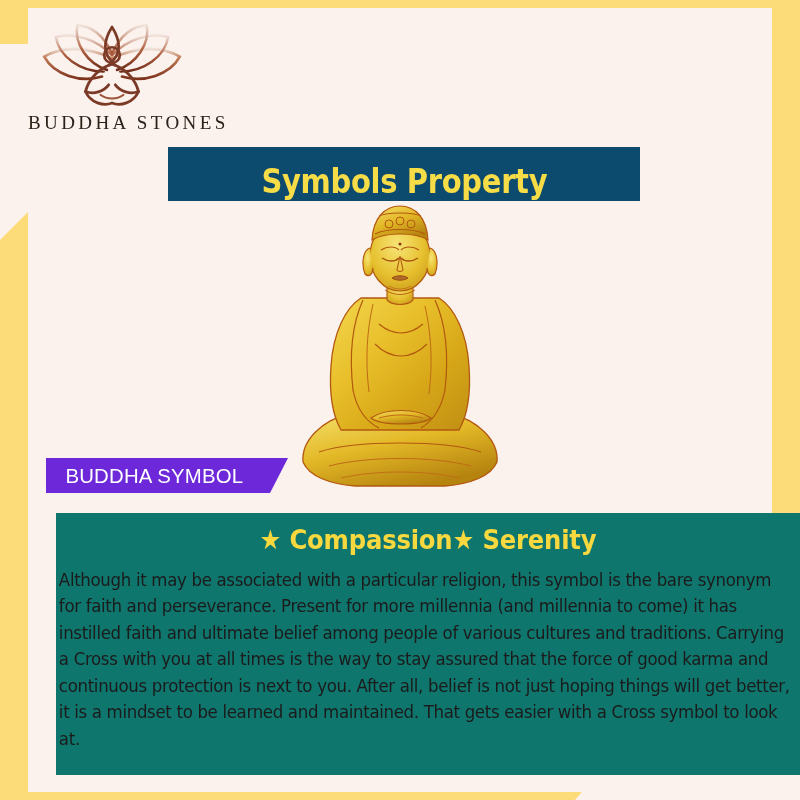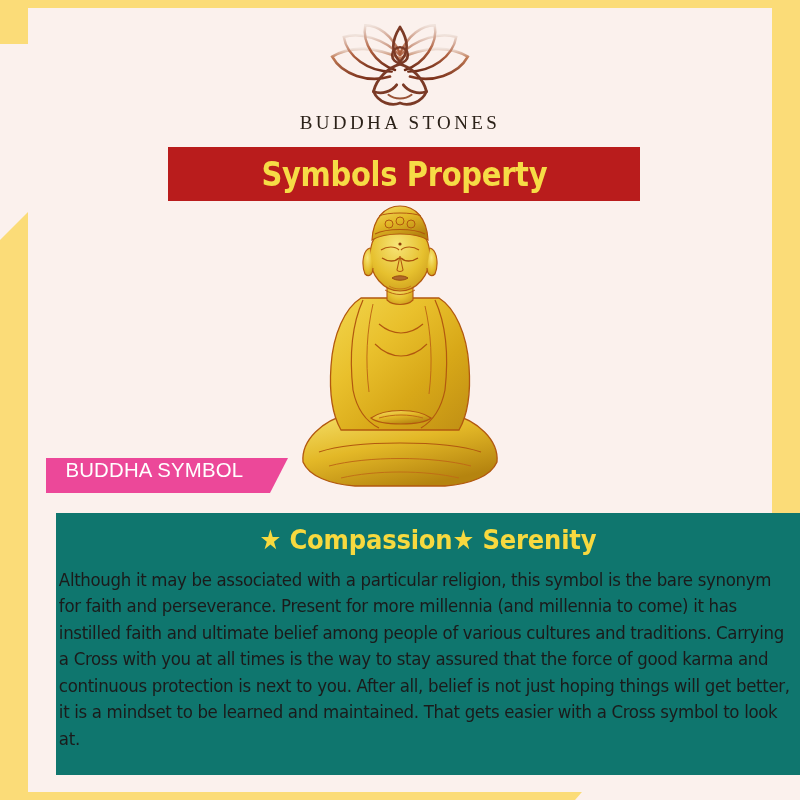--- a/index.html
+++ b/index.html
@@ -45,39 +45,39 @@
   .card{
     position:absolute;
     left:28px;top:8px;
     width:744px;height:784px;
     background:#fbf1ed;
   }
 
   
   .logo-wrap{
     position:absolute;left:0;right:0;top:14px;
-    display:flex;flex-direction:column;align-items:center;
+    display:flex;flex-direction:column;align-items:flex-start;
   }
   .logo-mark{width:168px;height:86px;display:block;}
   .logo-text{
     margin-top:4px;
     font-family:"Liberation Serif", serif;
     font-size:19px;
     letter-spacing:3.4px;
     color:#2b2118;
     font-weight:400;
   }
 
   
   .title-banner{
     position:absolute;
     left:140px;top:139px;
     width:472px;height:54px;
-    background:#b91c1c;
-    display:flex;align-items:center;justify-content:center;
+    background:#0c4a6e;
+    display:flex;align-items:flex-end;justify-content:center;
   }
   .title-text{
     font-family:"DejaVu Sans", sans-serif;
     font-weight:bold;
     font-size:33px;
     color:#f6dc46;
     letter-spacing:-0.4px;
     transform:scaleX(0.88);
     transform-origin:center;
     white-space:nowrap;
@@ -90,23 +90,23 @@
     transform:translateX(-50%);
     width:250px;height:300px;
   }
   .buddha-svg{width:100%;height:100%;display:block;}
 
   
   .ribbon{
     position:absolute;
     left:18px;top:450px;
     width:242px;height:35px;
-    background:#ec4899;
+    background:#6d28d9;
     clip-path:polygon(0 0,100% 0,calc(100% - 18px) 100%,0 100%);
-    display:flex;align-items:flex-start;
+    display:flex;align-items:center;
   }
   .ribbon-text{
     padding-left:20px;
     color:#ffffff;
     font-size:21px;
     font-family:"Liberation Sans", sans-serif;
     letter-spacing:0.2px;
     transform:scaleX(0.97);
     transform-origin:left center;
     white-space:nowrap;

